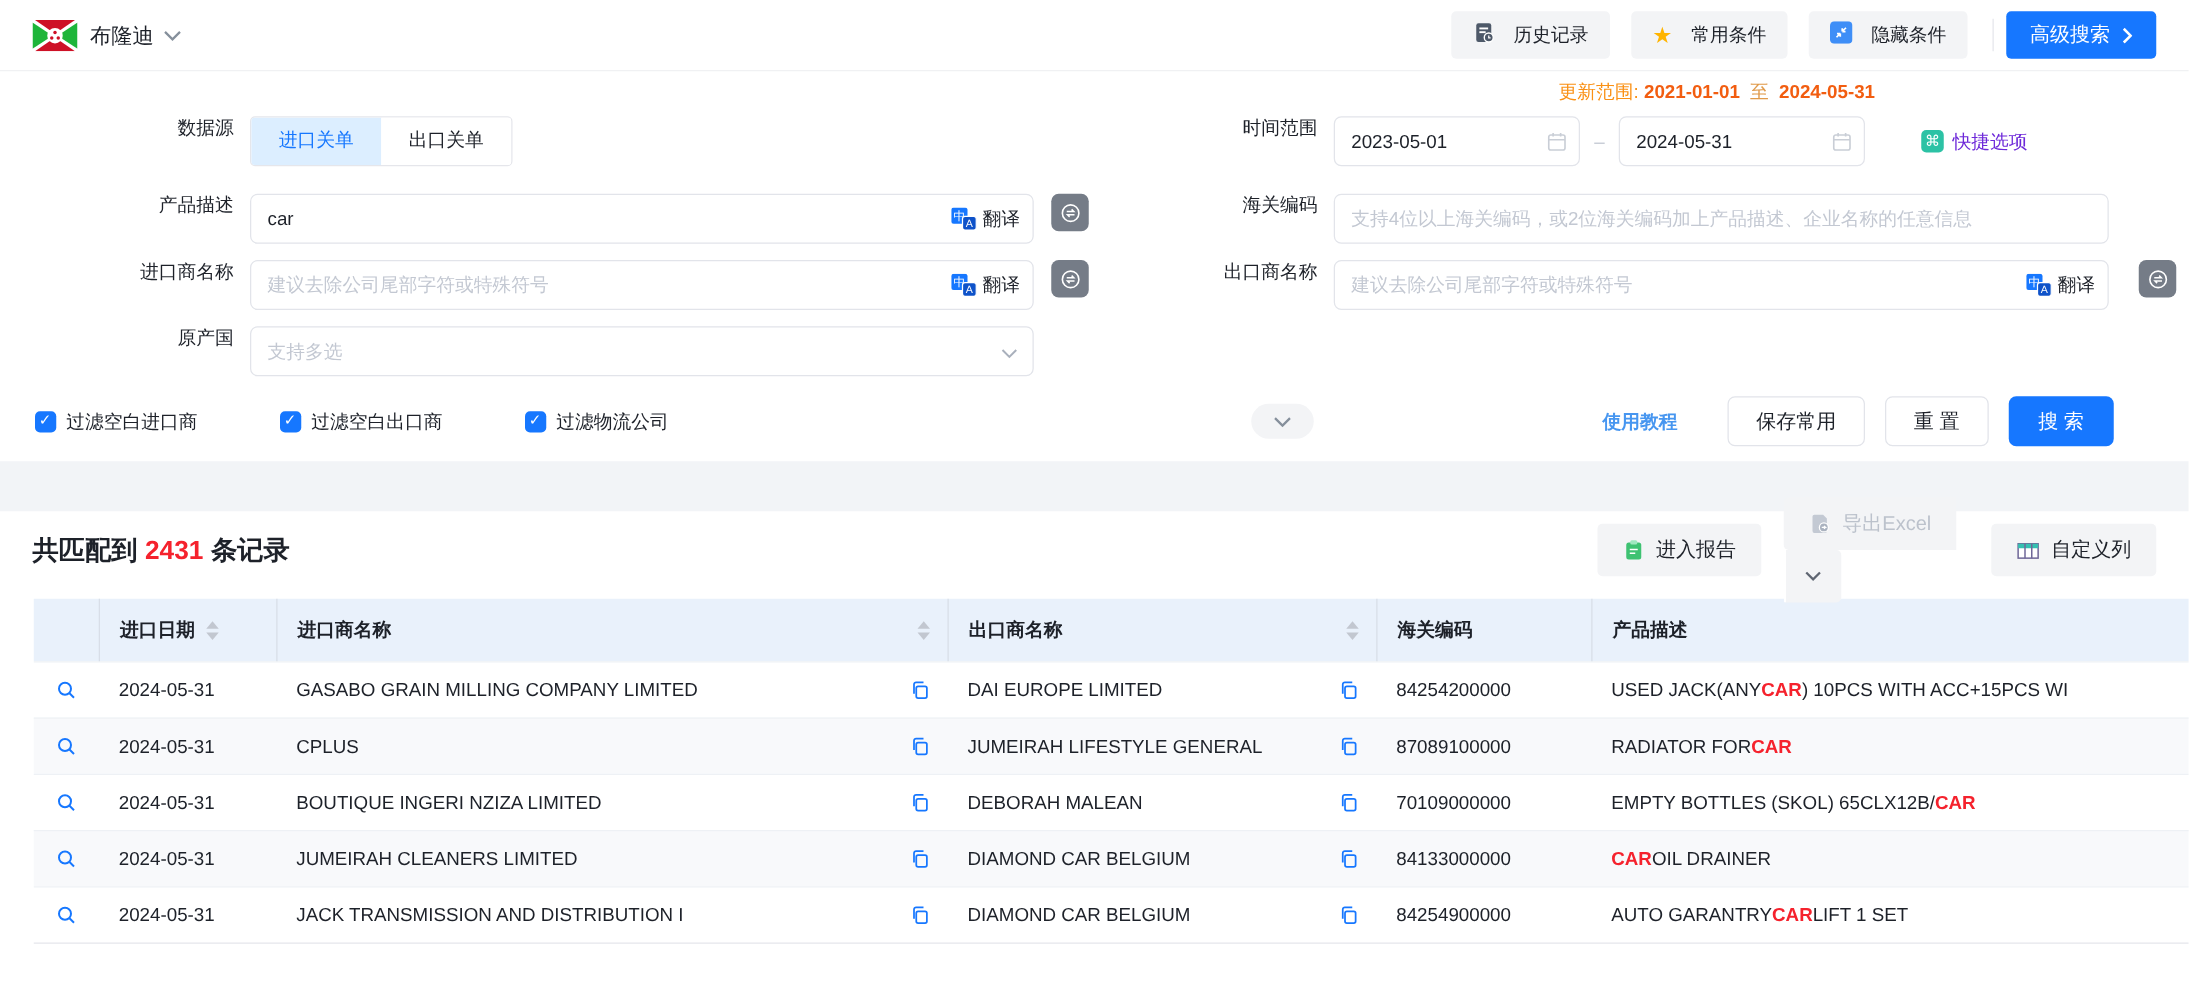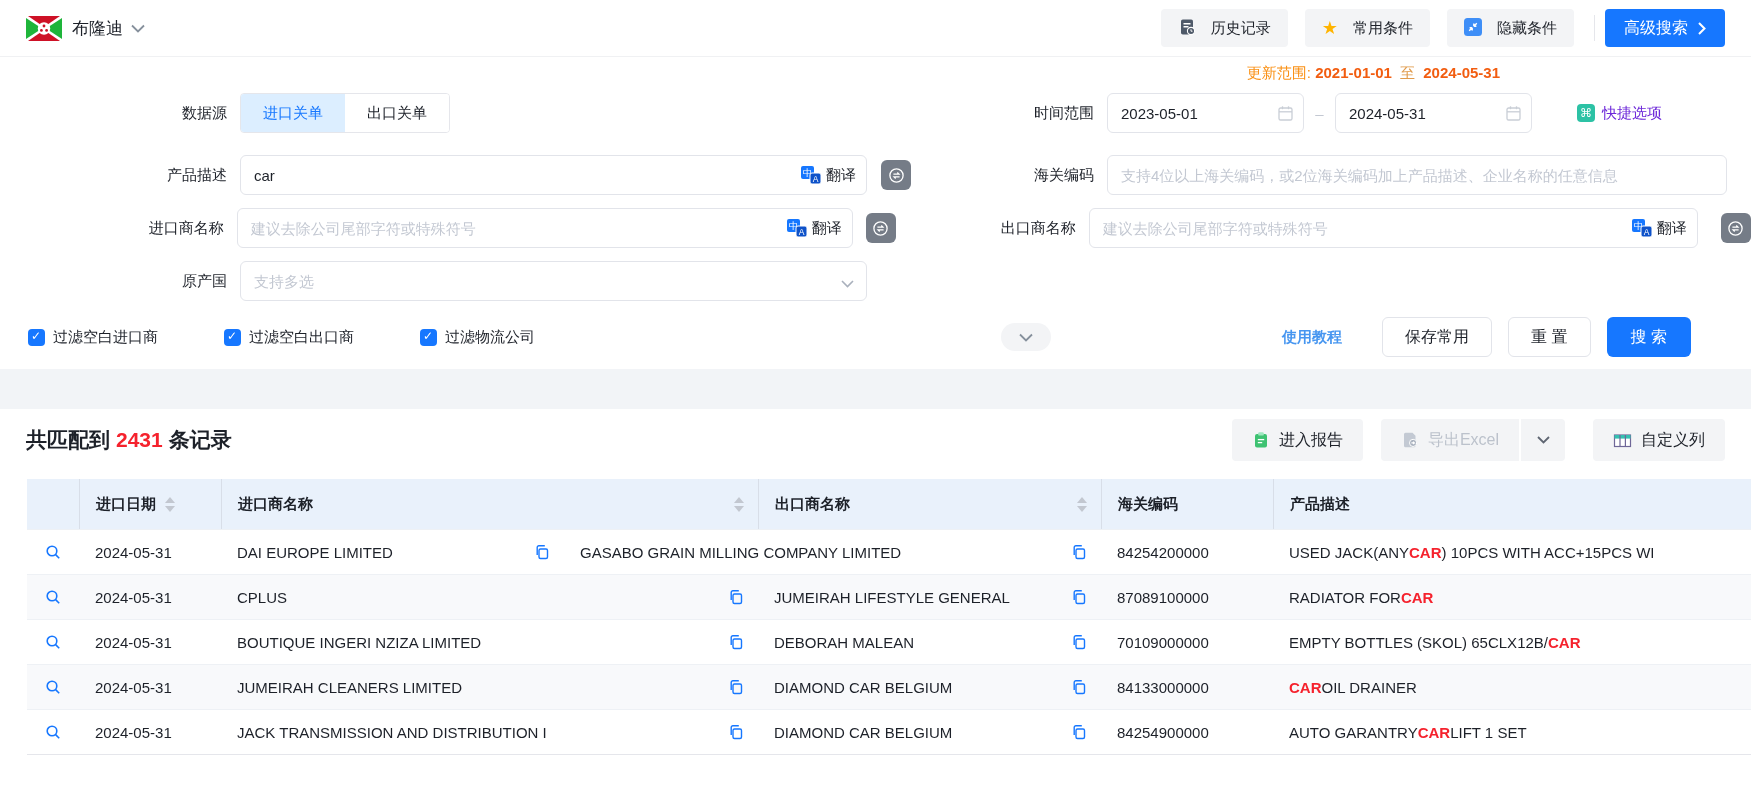--- a/index.html
+++ b/index.html
@@ -19,21 +19,21 @@
             margin-left:17px; cursor:pointer; font-family:inherit; }
   .tb-divider { width:1px; height:26px; background:#e5e6eb; margin:0 10px 0 20px; }
   .tb-primary { display:flex; align-items:center; gap:10px; height:38px; padding:0 19px;
             background:#1677ff; color:#fff; border:none; border-radius:4px; font-size:16px;
             cursor:pointer; font-family:inherit; }
   
   .form { position:relative; padding-top:36px; }
   .update-range { position:absolute; top:7px; right:251px; font-size:15px; color:#fa9116; }
   .update-range b { color:#f25d10; font-weight:700; }
   .update-range .to-word { color:#e09a4a; margin:0 4px; }
-  .frow { display:flex; align-items:center; height:40px; margin-bottom:13px;padding-left:40px; }
+  .frow { display:flex; height:40px; margin-bottom:13px; }
   .frow.r1 { margin-bottom:22px; }
   .lbl { width:200px; padding-right:13px; text-align:right; color:#1d2129; }
   .lbl-r { width:196px; padding-right:13px; text-align:right; color:#1d2129; }
   .field-l { width:627px; position:relative; display:flex; align-items:center; }
   .after-l { width:44px; display:flex; justify-content:flex-end; }
   .field-r { width:620px; position:relative; display:flex; align-items:center; }
   .inp { width:100%; height:40px; border:1px solid #e2e4ea; border-radius:6px; padding:0 96px 0 13px;
          font-size:15px; font-family:inherit; color:#1d2129; outline:none; }
   .inp.no-suffix { padding-right:13px; }
   .inp::placeholder { color:#c3c8d2; }
@@ -68,21 +68,21 @@
          font-size:16px; color:#fff; cursor:pointer; margin-left:16px; font-family:inherit; }
   
   .band { height:40px; background:#f2f4f7; margin-top:12px; }
   .res-bar { height:56px; display:flex; align-items:center; padding:6px 26px 0 26px; }
   .res-title { font-size:21px; font-weight:700; }
   .res-title .cnt { color:#f5222d; margin:0 6px; }
   .res-actions { margin-left:auto; display:flex; align-items:center; }
   .res-btn { display:flex; align-items:center; gap:9px; height:42px; padding:0 20px; background:#f3f4f6;
          border:none; border-radius:4px; font-size:16px; color:#1d2129; cursor:pointer; font-family:inherit; }
   .res-btn.disabled { color:#bcc2cc; cursor:default; }
-  .export-group { display:flex; margin-left:18px; }
+  .export-group { display:flex; margin-left:18px;flex-direction:column; }
   .export-group .res-btn { border-radius:4px 0 0 4px; }
   .export-caret { width:46px; height:42px; background:#f3f4f6; border:none; border-left:2px solid #fff;
          border-radius:0 4px 4px 0; display:flex; align-items:center; justify-content:center; cursor:pointer; }
   .custom-cols { margin-left:28px; }
   
   .table { margin:14px 0 0 27px; border-bottom:1px solid #e5e6eb; }
   .thead { display:flex; align-items:center; background:#e9f1fb; height:50px; font-weight:700; }
   .th { display:flex; align-items:center; height:100%; padding-left:16px; }
   .th + .th { border-left:1px solid #d8dee8; }
   .c0 { width:52px; padding-left:0; justify-content:center; flex:none; }
@@ -397,29 +397,29 @@
     </div>
 
     <div class="tr">
       <div class="td c0">
         <svg width="17" height="17" viewBox="0 0 17 17">
             <circle cx="7" cy="7" r="4.8" fill="none" stroke="#1677ff" stroke-width="1.6"></circle>
             <line x1="10.6" y1="10.6" x2="14.2" y2="14.2" stroke="#1677ff" stroke-width="1.6"></line>
           </svg>
       </div>
       <div class="td c1">2024-05-31</div>
+      <div class="td c2">
+        <span class="cell-text">GASABO GRAIN MILLING COMPANY LIMITED</span>
+        <svg class="copy-ic" width="16" height="16" viewBox="0 0 16 16">
+            <rect x="5" y="5" width="8.5" height="9.5" rx="1.5" fill="none" stroke="#1677ff" stroke-width="1.4"></rect>
+            <path d="M3.2 11 V3.5 A1.7 1.7 0 0 1 4.9 1.8 H10.8" fill="none" stroke="#1677ff" stroke-width="1.4"></path>
+          </svg>
+      </div>
       <div class="td c3">
         <span class="cell-text">DAI EUROPE LIMITED</span>
-        <svg class="copy-ic" width="16" height="16" viewBox="0 0 16 16">
-            <rect x="5" y="5" width="8.5" height="9.5" rx="1.5" fill="none" stroke="#1677ff" stroke-width="1.4"></rect>
-            <path d="M3.2 11 V3.5 A1.7 1.7 0 0 1 4.9 1.8 H10.8" fill="none" stroke="#1677ff" stroke-width="1.4"></path>
-          </svg>
-      </div>
-      <div class="td c2">
-        <span class="cell-text">GASABO GRAIN MILLING COMPANY LIMITED</span>
         <svg class="copy-ic" width="16" height="16" viewBox="0 0 16 16">
             <rect x="5" y="5" width="8.5" height="9.5" rx="1.5" fill="none" stroke="#1677ff" stroke-width="1.4"></rect>
             <path d="M3.2 11 V3.5 A1.7 1.7 0 0 1 4.9 1.8 H10.8" fill="none" stroke="#1677ff" stroke-width="1.4"></path>
           </svg>
       </div>
       <div class="td c4">84254200000</div>
       <div class="td c5">
           <span class="desc">USED JACK(ANY </span>
           <span class="hl">CAR</span>
           <span class="desc">) 10PCS WITH ACC+15PCS WI</span>

